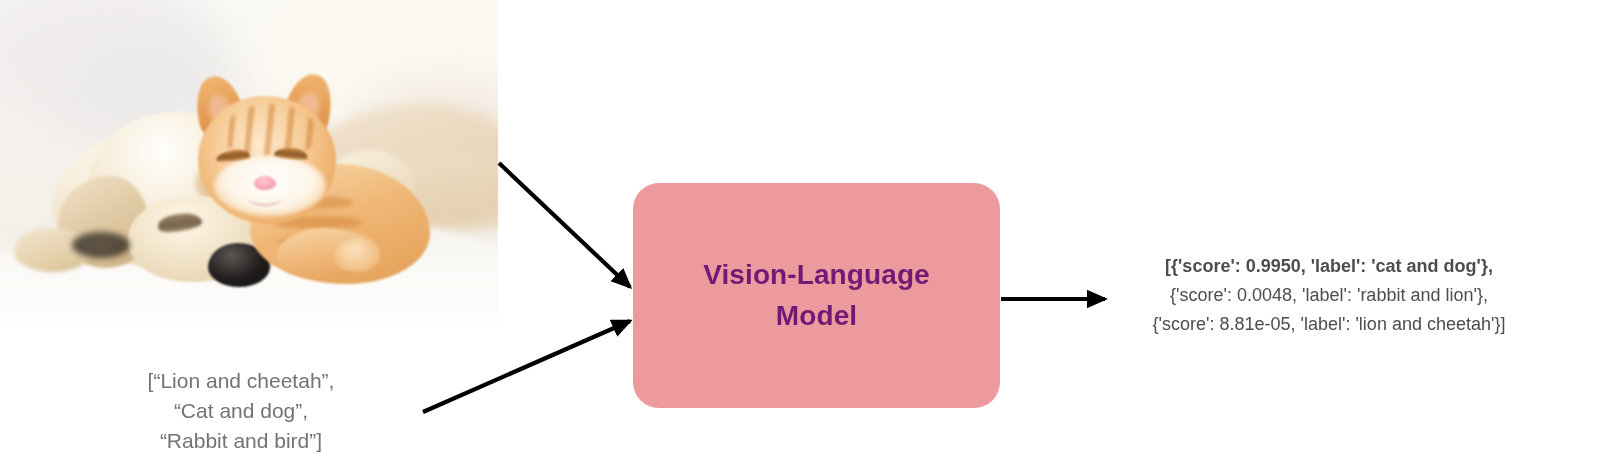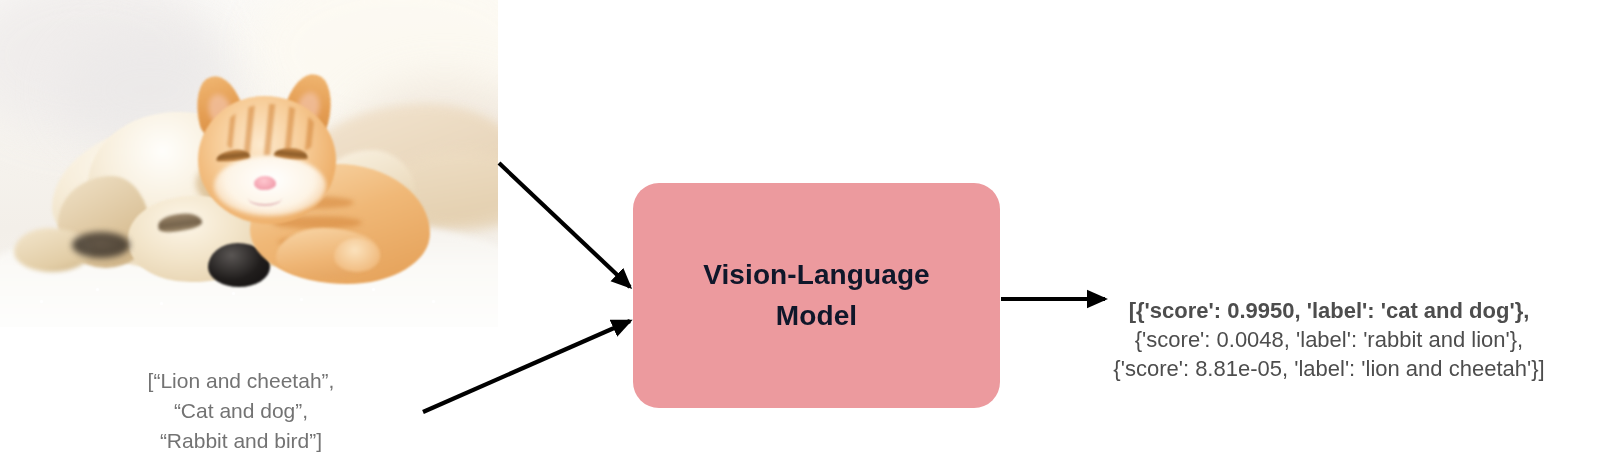--- a/index.html
+++ b/index.html
@@ -316,23 +316,22 @@
     line-height: 30px;
     white-space: pre-line;
   }
   #output-text {
     position: absolute;
     left: 1058px;
     top: 252px;
     width: 542px;
     text-align: center;
     color: #4d4d4d;
-    font-size: 22px;
+    font-size: 18px;
     line-height: 29px;
-    margin-top: 44px;
   }
   #output-text .bold-line { font-weight: bold; }
 </style>
 </head>
 <body>
 
 <div id="photo-panel">
   <div class="bg-blob blob-a"></div>
   <div class="bg-blob blob-b"></div>
   <div class="bg-blob blob-c"></div>
@@ -393,21 +392,21 @@
   </defs>
 
   <line x1="499" y1="163" x2="630" y2="287" stroke="#000000" stroke-width="4.2" marker-end="url(#ah)"></line>
 
   <line x1="423" y1="412" x2="630" y2="321" stroke="#000000" stroke-width="4.2" marker-end="url(#ah)"></line>
 
   <line x1="1001" y1="299" x2="1105" y2="299" stroke="#000000" stroke-width="4.2" marker-end="url(#ah)"></line>
 </svg>
 
 <div id="model-box" style="background: rgb(236, 154, 158);">
-  <div id="model-box-label" style="color: #0f172a;">Vision-Language
+  <div id="model-box-label" style="color: #701a75;">Vision-Language
 Model</div>
 </div>
 
 <div id="input-text">[“Lion and cheetah”,
 “Cat and dog”,
 “Rabbit and bird”]</div>
 
 <div id="output-text" style="color: rgb(77, 77, 77);">
   <div class="bold-line">[{'score': 0.9950, 'label': 'cat and dog'},</div>
   <div>{'score': 0.0048, 'label': 'rabbit and lion'},</div>

